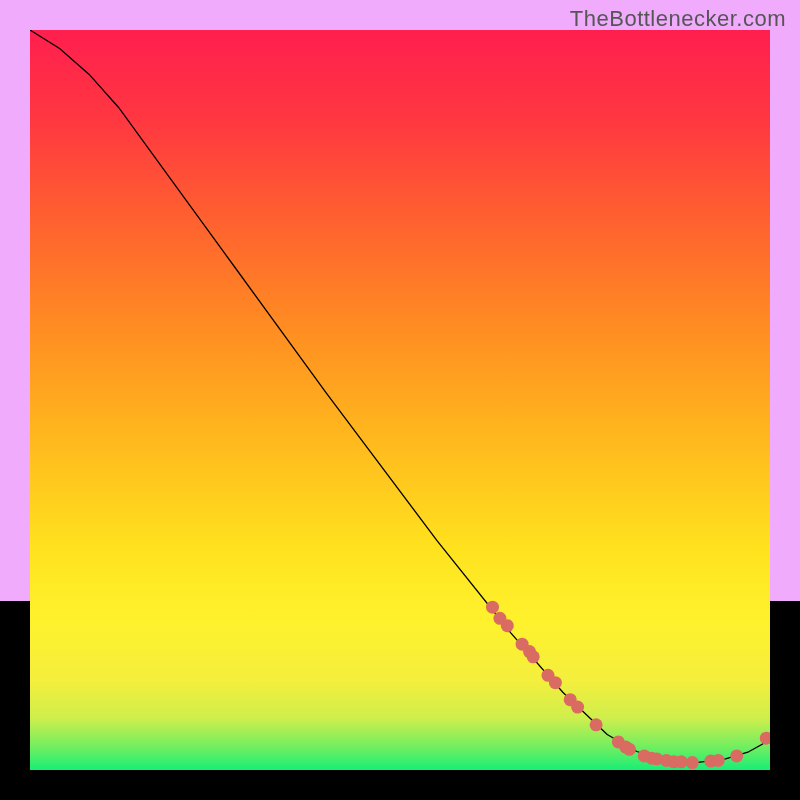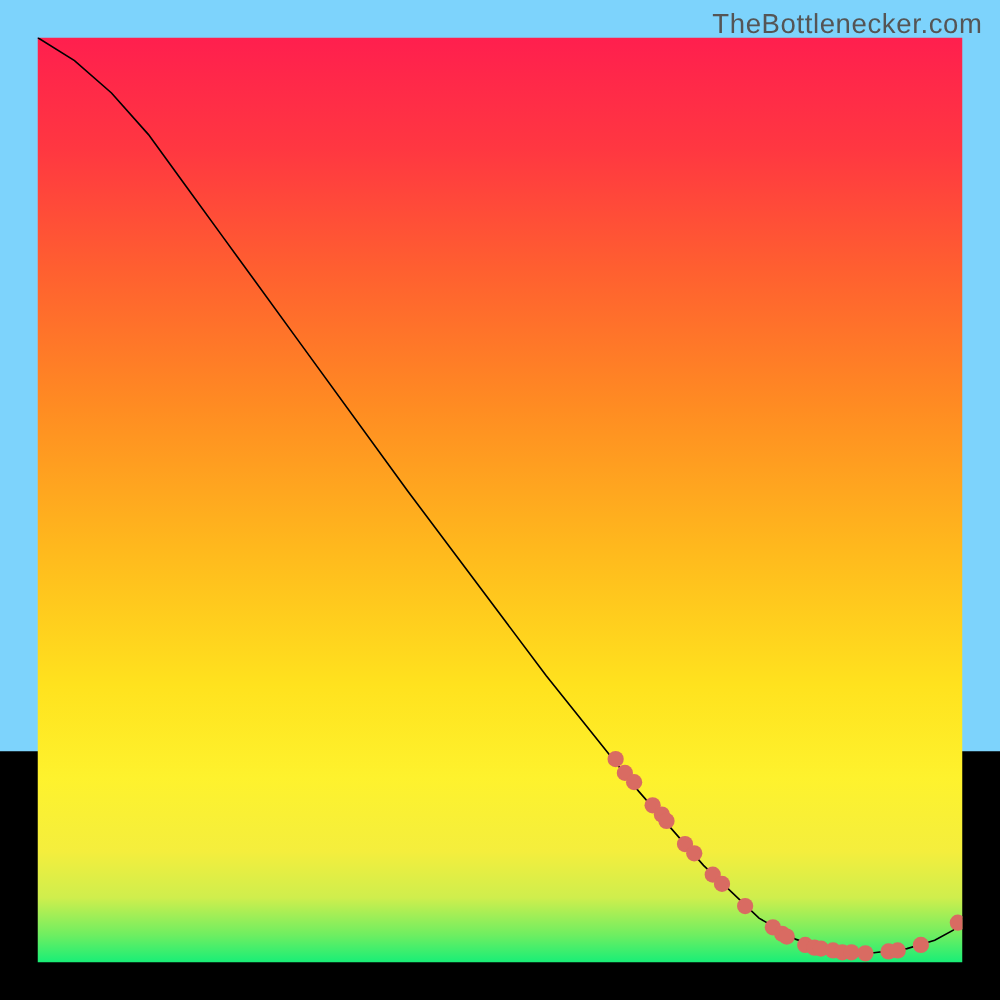--- a/index.html
+++ b/index.html
@@ -7,21 +7,21 @@
     padding: 0;
     width: 800px;
     height: 800px;
     background: #000;
     font-family: Arial, Helvetica, sans-serif;
     overflow: hidden;
   }
   .outer {
     width: 800px;
     height: 601px;
-    background: #7dd3fc;
+    background: #f0abfc;
     position: relative;
   }
   .watermark {
     position: absolute;
     top: 6px;
     right: 14px;
     color: #555;
     font-size: 22px;
     font-weight: 500;
     letter-spacing: 0.5px;

